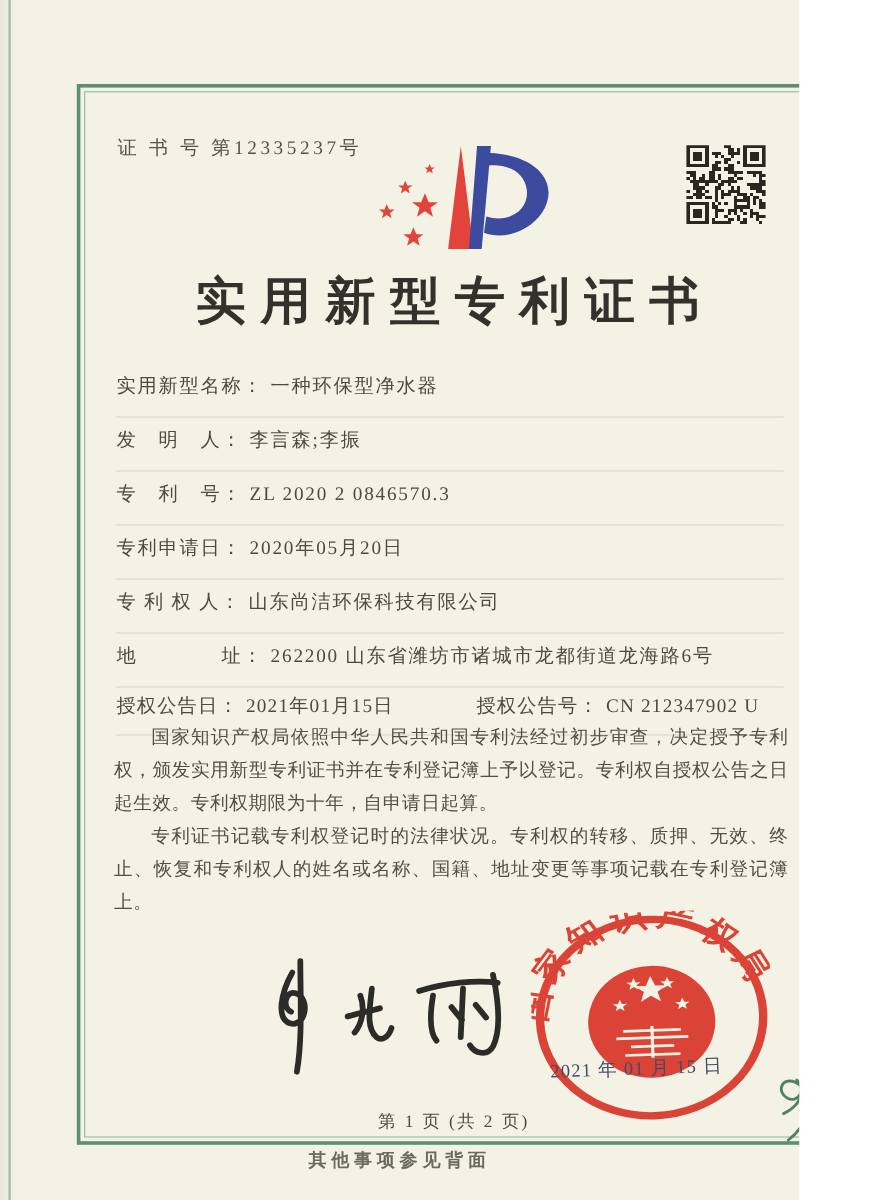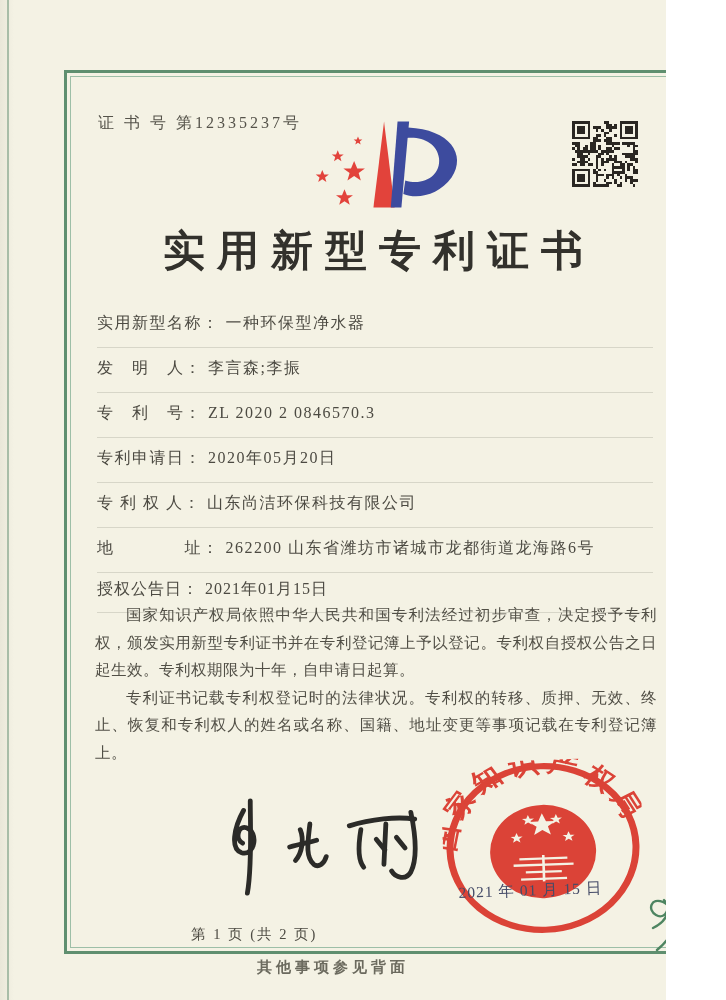--- a/index.html
+++ b/index.html
@@ -62,21 +62,21 @@
     position:absolute;left:376px;top:687px;width:200px;height:176px;
     transform:rotate(-2deg);opacity:.94;
   }
   .seal svg{position:absolute;inset:0;width:100%;height:100%;}
   .seal-date{
     position:absolute;left:14px;top:120px;width:180px;
     font-size:15.5px;letter-spacing:1px;color:#3a4160;white-space:nowrap;
   }
   .page-no{
     position:absolute;left:0;top:852px;width:60%;
-    text-align:center;font-size:14.5px;letter-spacing:2px;color:#4c4a42;
+    text-align:right;font-size:14.5px;letter-spacing:2px;color:#4c4a42;
   }
   .ornament{position:absolute;left:645px;top:870px;width:78px;height:86px;}
   .footer-note{
     position:absolute;left:0;top:958px;width:100%;
     text-align:center;font-size:15px;letter-spacing:4px;color:#6b6a5e;font-weight:bold;
   }
 </style>
 </head>
 <body>
 
@@ -132,20 +132,21 @@
       <div class="field-row">
         <span class="flabel">专 利 权 人：</span><span class="fvalue">山东尚洁环保科技有限公司</span>
       </div>
       <div class="field-row">
         <span class="flabel">地　　　　址：</span><span class="fvalue">262200 山东省潍坊市诸城市龙都街道龙海路6号</span>
       </div>
     </div>
 
     <div class="grant-row">
       <span><span class="flabel">授权公告日：</span><span class="fvalue">2021年01月15日</span></span>
+      <span class="grant-no"><span class="flabel">授权公告号：</span><span class="fvalue">CN 212347902 U</span></span>
     </div>
 
     <div class="paras">
       <p>国家知识产权局依照中华人民共和国专利法经过初步审查，决定授予专利权，颁发实用新型专利证书并在专利登记簿上予以登记。专利权自授权公告之日起生效。专利权期限为十年，自申请日起算。</p>
       <p>专利证书记载专利权登记时的法律状况。专利权的转移、质押、无效、终止、恢复和专利权人的姓名或名称、国籍、地址变更等事项记载在专利登记簿上。</p>
     </div>
 
 
     <svg class="signature" viewBox="0 0 260 108" aria-hidden="true">
       <g stroke="#2b2b28" stroke-width="5" fill="none" stroke-linecap="round" stroke-linejoin="round">

